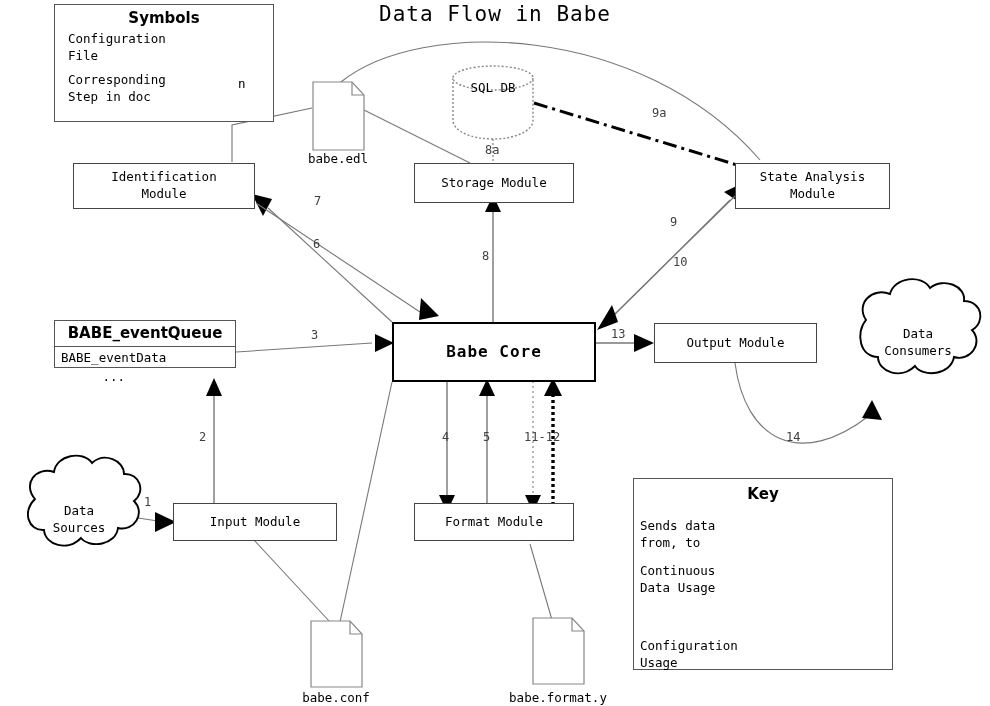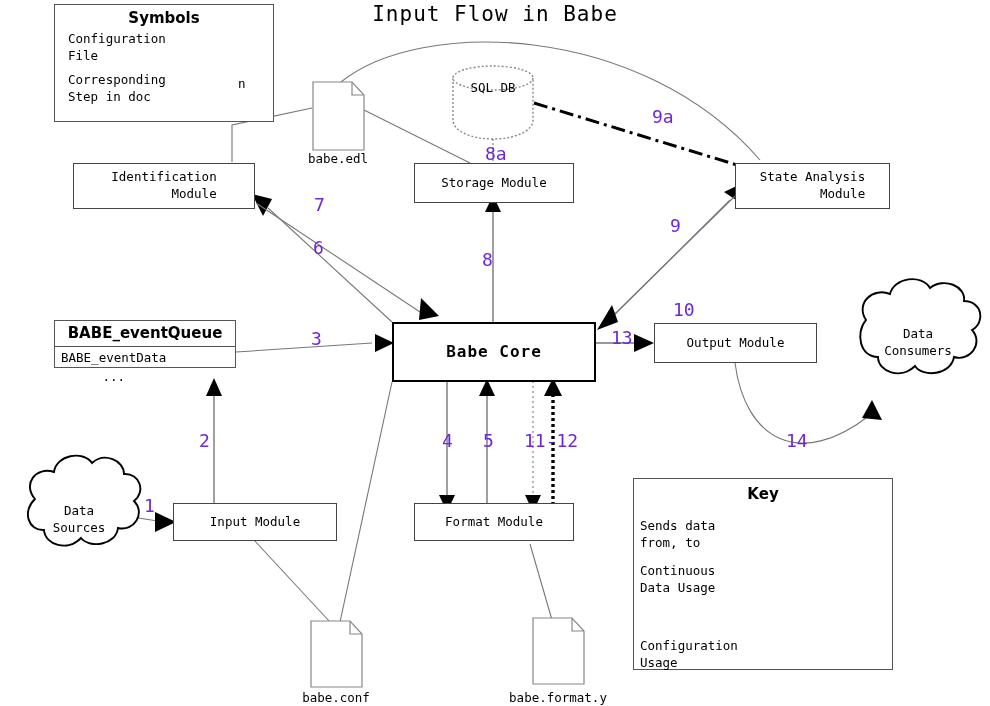--- a/index.html
+++ b/index.html
@@ -4,27 +4,27 @@
 <style>
   html,body{margin:0;padding:0;background:#ffffff;}
   #stage{position:relative;width:990px;height:706px;overflow:hidden;
          font-family:"DejaVu Sans Mono","Liberation Mono",monospace;
          background:#ffffff;color:#000000;}
   svg.layer{position:absolute;left:0;top:0;width:990px;height:706px;}
   .node{position:absolute;box-sizing:border-box;background:#ffffff;
         display:flex;align-items:center;justify-content:center;text-align:center;
         font-family:"DejaVu Sans Mono","Liberation Mono",monospace;
         font-size:12.5px;line-height:1.35;white-space:pre-line;}
-  .box{border:1.6px solid #444;text-align:right;}
+  .box{border:1.6px solid #444;}
   .core{border:2.6px solid #000;font-weight:bold;font-size:16px;letter-spacing:1px;}
   .panel{border:1.3px solid #555;background:#fff;}
   .txt{position:absolute;font-family:"DejaVu Sans Mono","Liberation Mono",monospace;
        font-size:12.5px;white-space:pre;color:#000;}
   .edge-label{position:absolute;font-family:"DejaVu Sans Mono","Liberation Mono",monospace;
-              font-size:18px;color:#6d28d9;background:transparent;}
+              font-size:12px;color:#404040;background:transparent;}
   #title{position:absolute;left:0;top:2px;width:990px;text-align:center;
          font-family:"DejaVu Sans Mono","Liberation Mono",monospace;
          font-size:21px;letter-spacing:1px;color:#000;}
   .q-head{position:absolute;left:0;top:0;right:0;height:25px;
           display:flex;align-items:center;justify-content:center;
           border-bottom:1.3px solid #555;
           font-family:"DejaVu Sans","Liberation Sans",sans-serif;
           font-weight:bold;font-size:15px;}
   .q-body{position:absolute;left:6px;top:28px;font-size:12.5px;line-height:1.5;white-space:pre-line;}
   .key-title{position:absolute;left:0;right:0;top:6px;text-align:center;
@@ -36,21 +36,21 @@
              font-family:"DejaVu Sans","Liberation Sans",sans-serif;
              font-weight:bold;font-size:15px;}
   .sym-row{position:absolute;left:14px;font-size:12.5px;line-height:1.35;white-space:pre-line;}
   .file-label{position:absolute;font-size:12.5px;white-space:pre;text-align:center;}
 </style>
 </head>
 <body>
 
 <div id="stage">
 
-  <div id="title">Input Flow in Babe</div>
+  <div id="title">Data Flow in Babe</div>
 
   <svg class="layer">
     <defs>
       <marker id="ah" markerWidth="11" markerHeight="11" refX="9" refY="5.5" orient="auto">
         <path d="M0,0.6 L10,5.5 L0,10.4 z" fill="#000"></path>
       </marker>
       <marker id="ahs" markerWidth="9" markerHeight="9" refX="7.5" refY="4.5" orient="auto">
         <path d="M0,0.5 L8.5,4.5 L0,8.5 z" fill="#000"></path>
       </marker>
     </defs>
@@ -221,18 +221,18 @@
   <div class="edge-label" style="left:199px;top:430px;">2</div>
   <div class="edge-label" style="left:311px;top:328px;">3</div>
   <div class="edge-label" style="left:442px;top:430px;">4</div>
   <div class="edge-label" style="left:483px;top:430px;">5</div>
   <div class="edge-label" style="left:313px;top:237px;">6</div>
   <div class="edge-label" style="left:314px;top:194px;">7</div>
   <div class="edge-label" style="left:482px;top:249px;">8</div>
   <div class="edge-label" style="left:485px;top:143px;">8a</div>
   <div class="edge-label" style="left:670px;top:215px;">9</div>
   <div class="edge-label" style="left:652px;top:106px;">9a</div>
-  <div class="edge-label" style="left:673px;top:255px;margin-top:44px;">10</div>
+  <div class="edge-label" style="left:673px;top:255px;">10</div>
   <div class="edge-label" style="left:524px;top:430px;">11-12</div>
   <div class="edge-label" style="left:611px;top:327px;">13</div>
   <div class="edge-label" style="left:786px;top:430px;">14</div>
 
 </div>
 
 </body></html>

